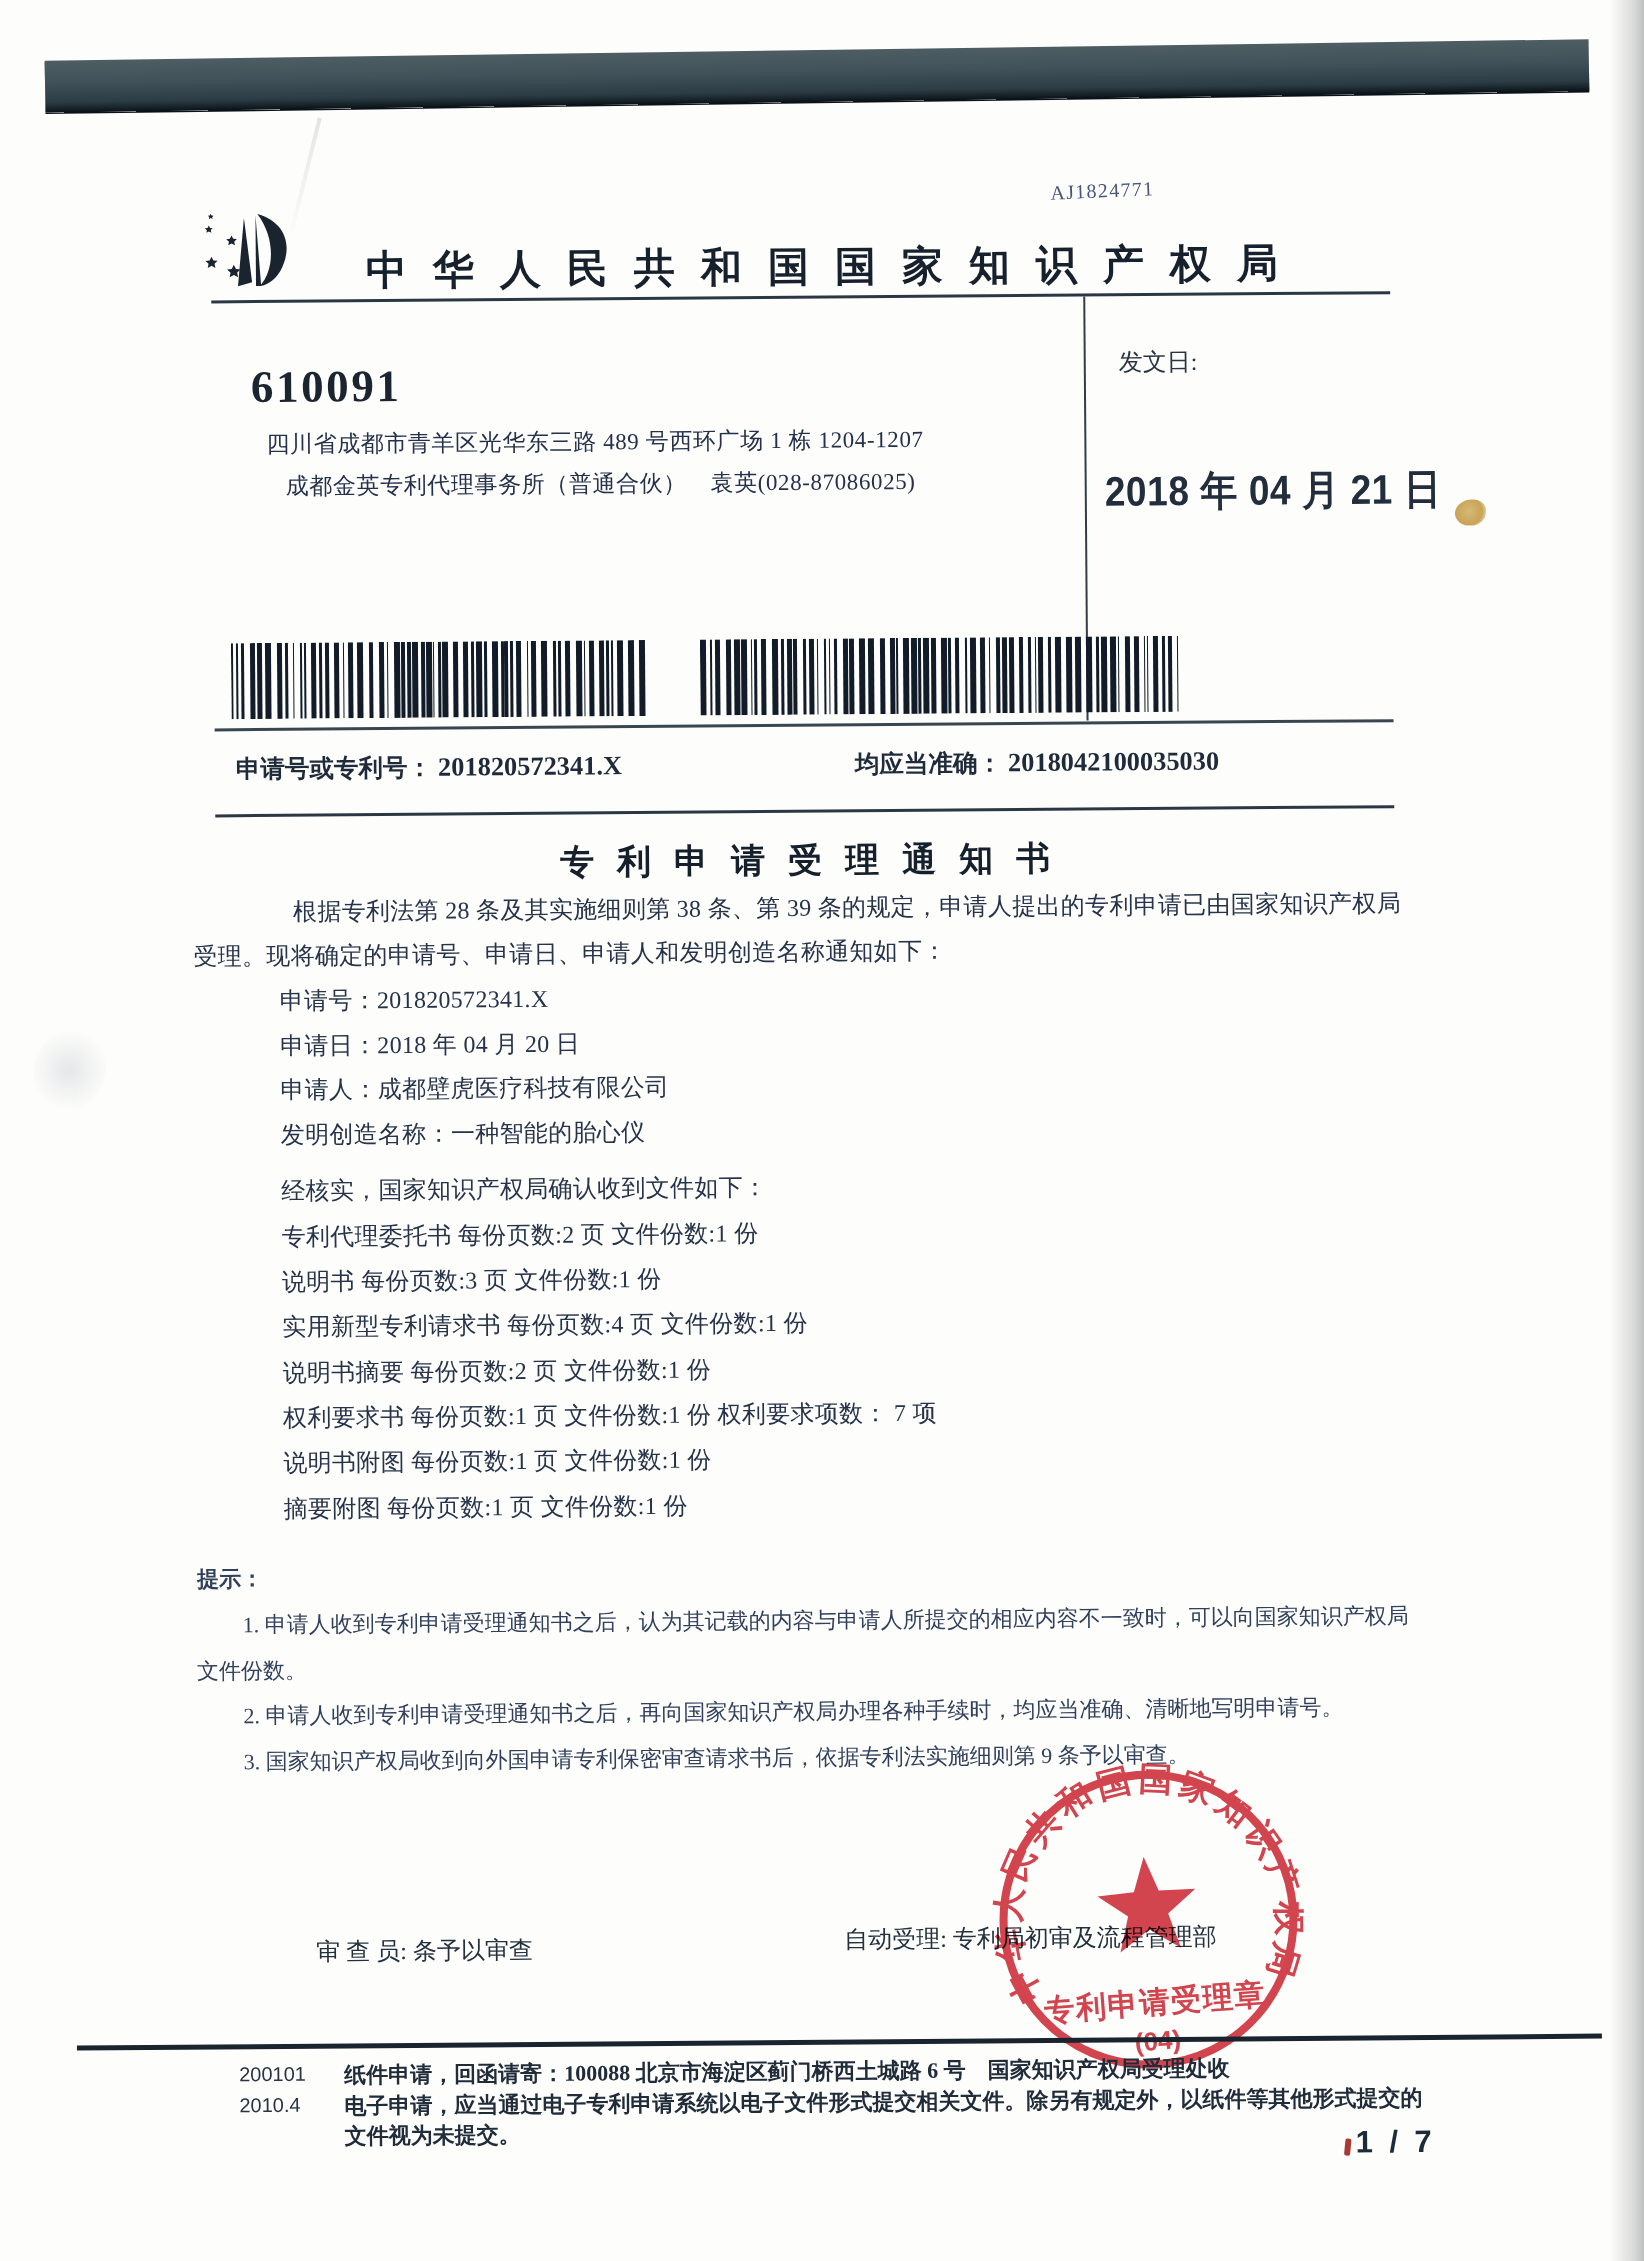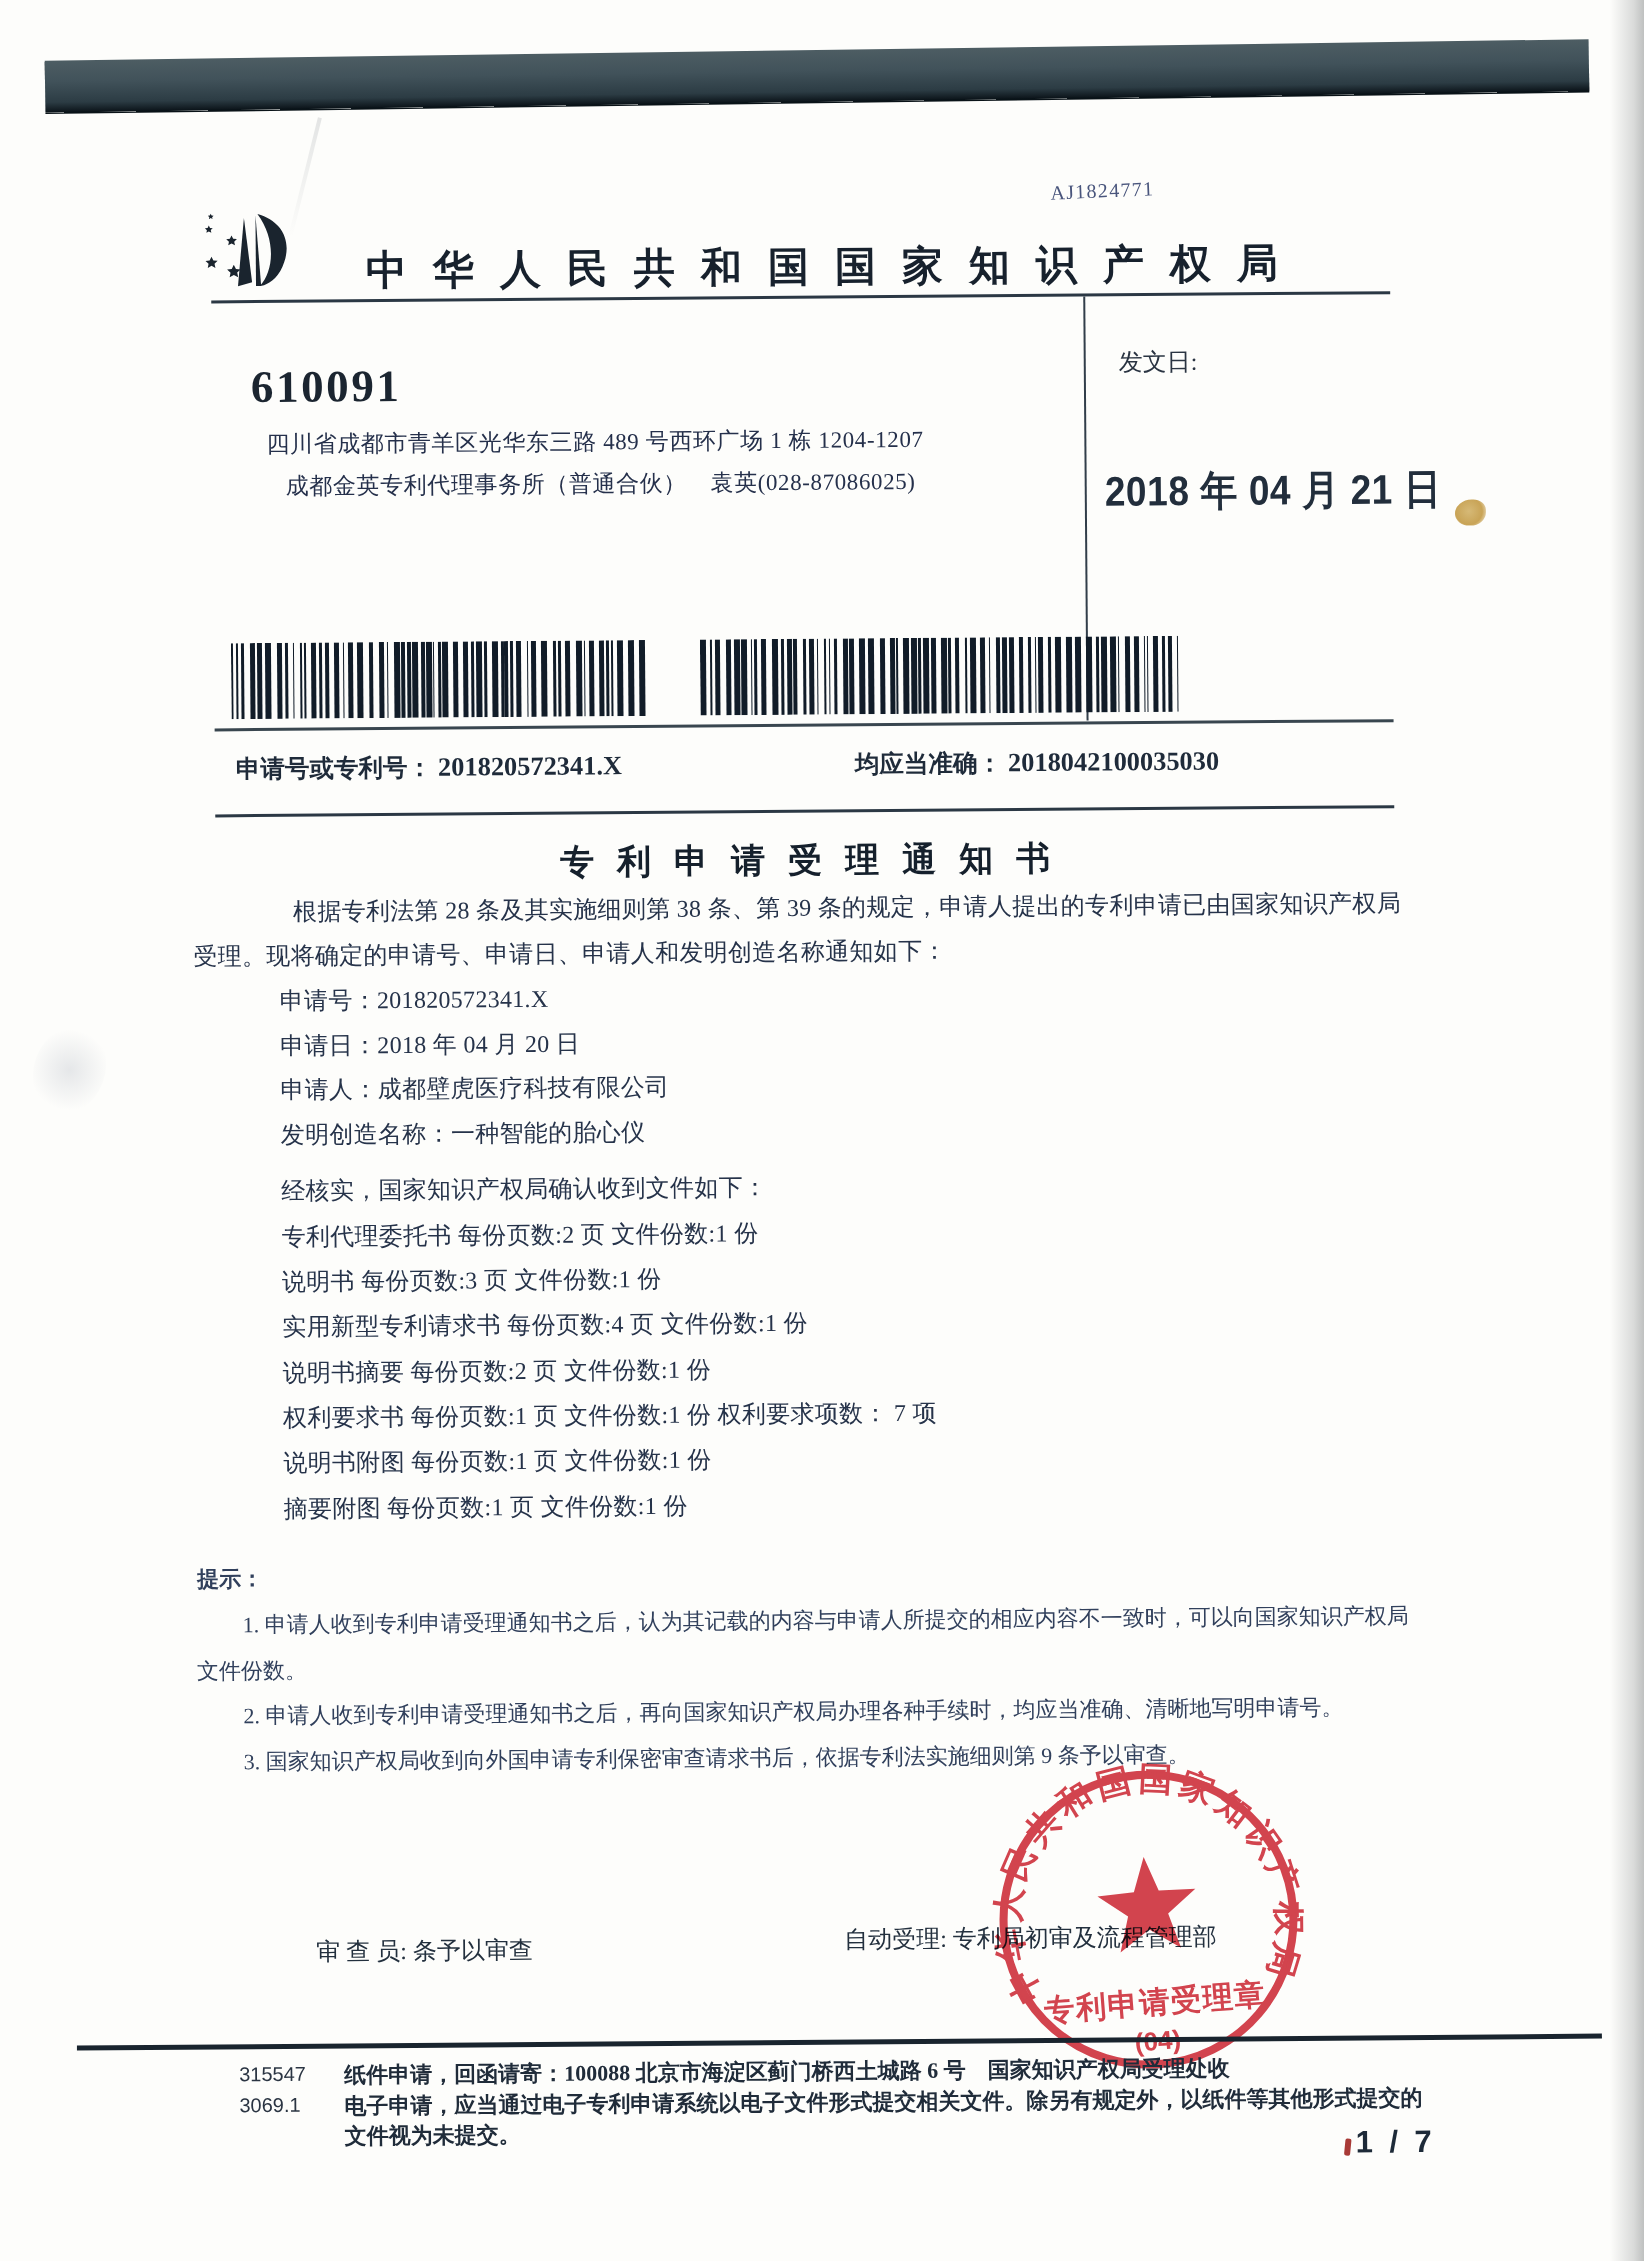--- a/index.html
+++ b/index.html
@@ -280,22 +280,22 @@
       </defs>
       <text font-size="54" font-weight="bold" fill="#cf3540" font-family="Liberation Serif, serif">
         <textPath href="#sealArc" startOffset="0" textLength="870" lengthAdjust="spacing">中华人民共和国国家知识产权局</textPath>
       </text>
       <polygon fill="#cf3540" points="0,-101 -20,-45.5 -78.9,-43.6 -32.3,-7.5 -48.8,49.2 0,16 48.8,49.2 32.3,-7.5 78.9,-43.6 20,-45.5"></polygon>
       <text x="0" y="150" text-anchor="middle" font-size="49" font-weight="bold" fill="#cf3540" font-family="Liberation Serif, serif" letter-spacing="2">专利申请受理章</text>
       <text x="0" y="210" text-anchor="middle" font-size="42" font-weight="bold" fill="#cf3540" font-family="Liberation Sans, sans-serif">(04)</text>
     </svg>
 
     <div class="abs rule-footer"></div>
-    <div class="abs footer-code" style="left:230px;top:2058px;">315547</div>
-    <div class="abs footer-code" style="left:230px;top:2089px;">3069.1</div>
+    <div class="abs footer-code" style="left:230px;top:2058px;">200101</div>
+    <div class="abs footer-code" style="left:230px;top:2089px;">2010.4</div>
     <div class="abs footer-line" style="left:335px;top:2056px;">纸件申请，回函请寄：100088 北京市海淀区蓟门桥西土城路 6 号　国家知识产权局受理处收</div>
     <div class="abs footer-line" style="left:335px;top:2087px;">电子申请，应当通过电子专利申请系统以电子文件形式提交相关文件。除另有规定外，以纸件等其他形式提交的</div>
     <div class="abs footer-line" style="left:335px;top:2117px;">文件视为未提交。</div>
 
     <div class="abs redmark"></div>
     <div class="abs page-num">1 / 7</div>
 
   </div>
 
   <div class="abs smudge"></div>

